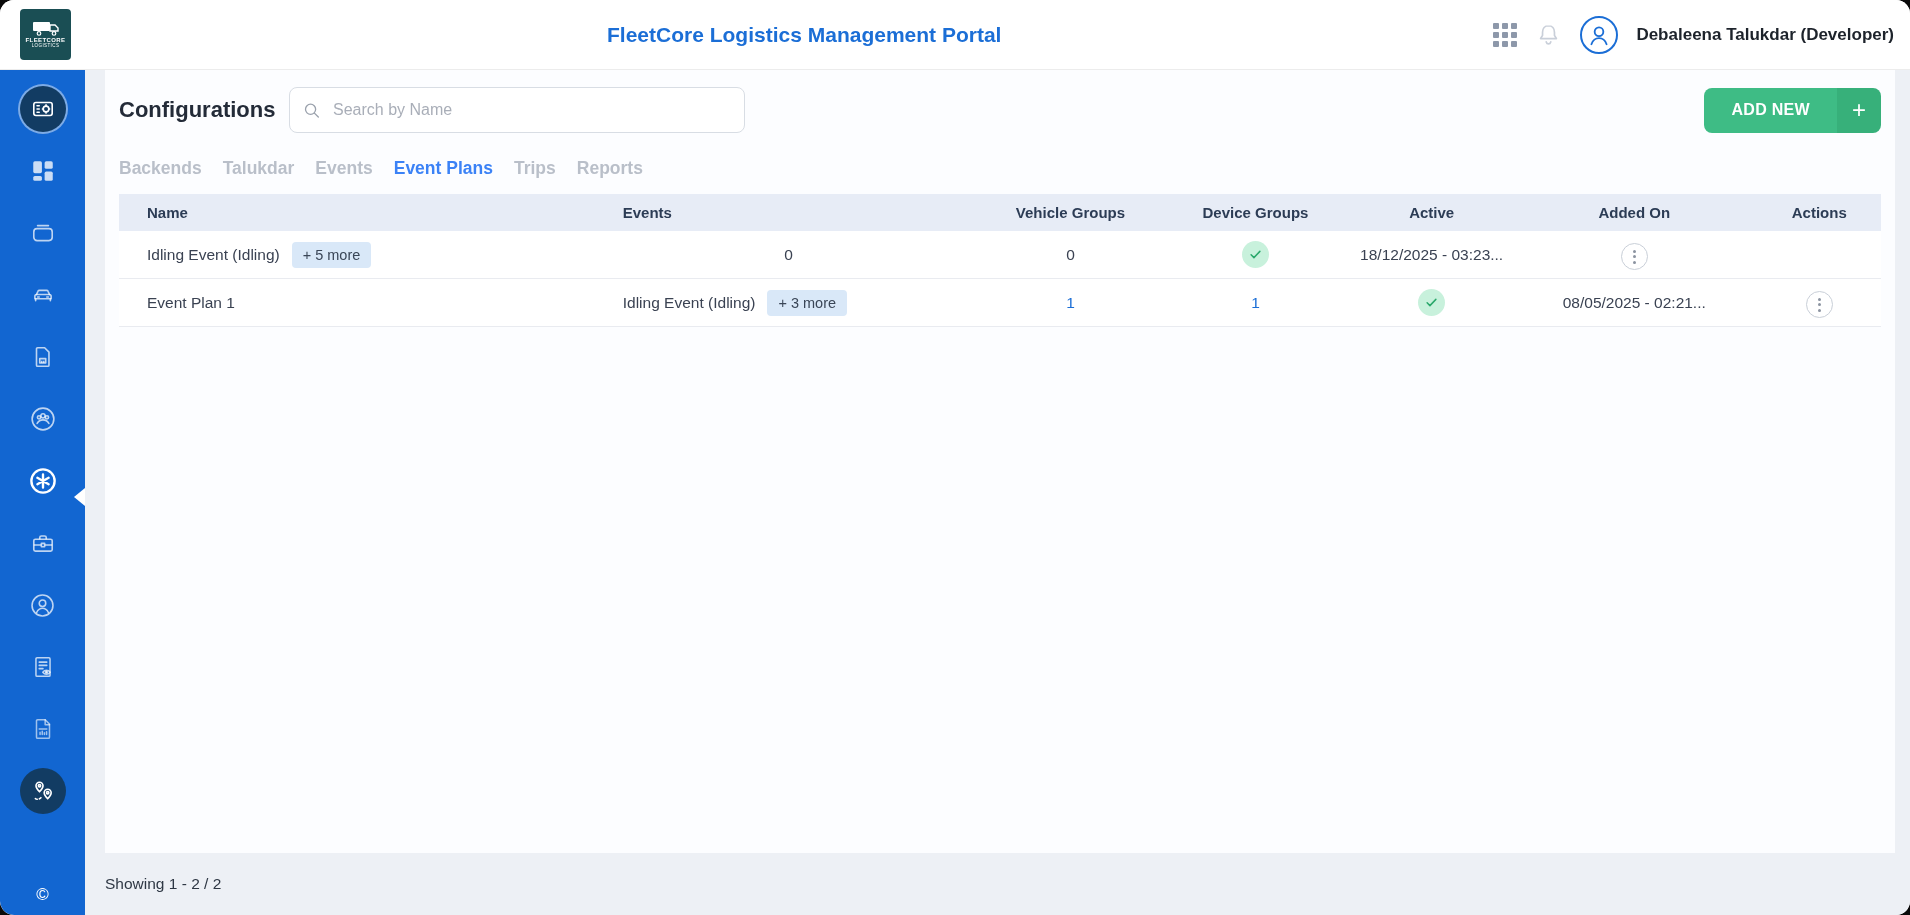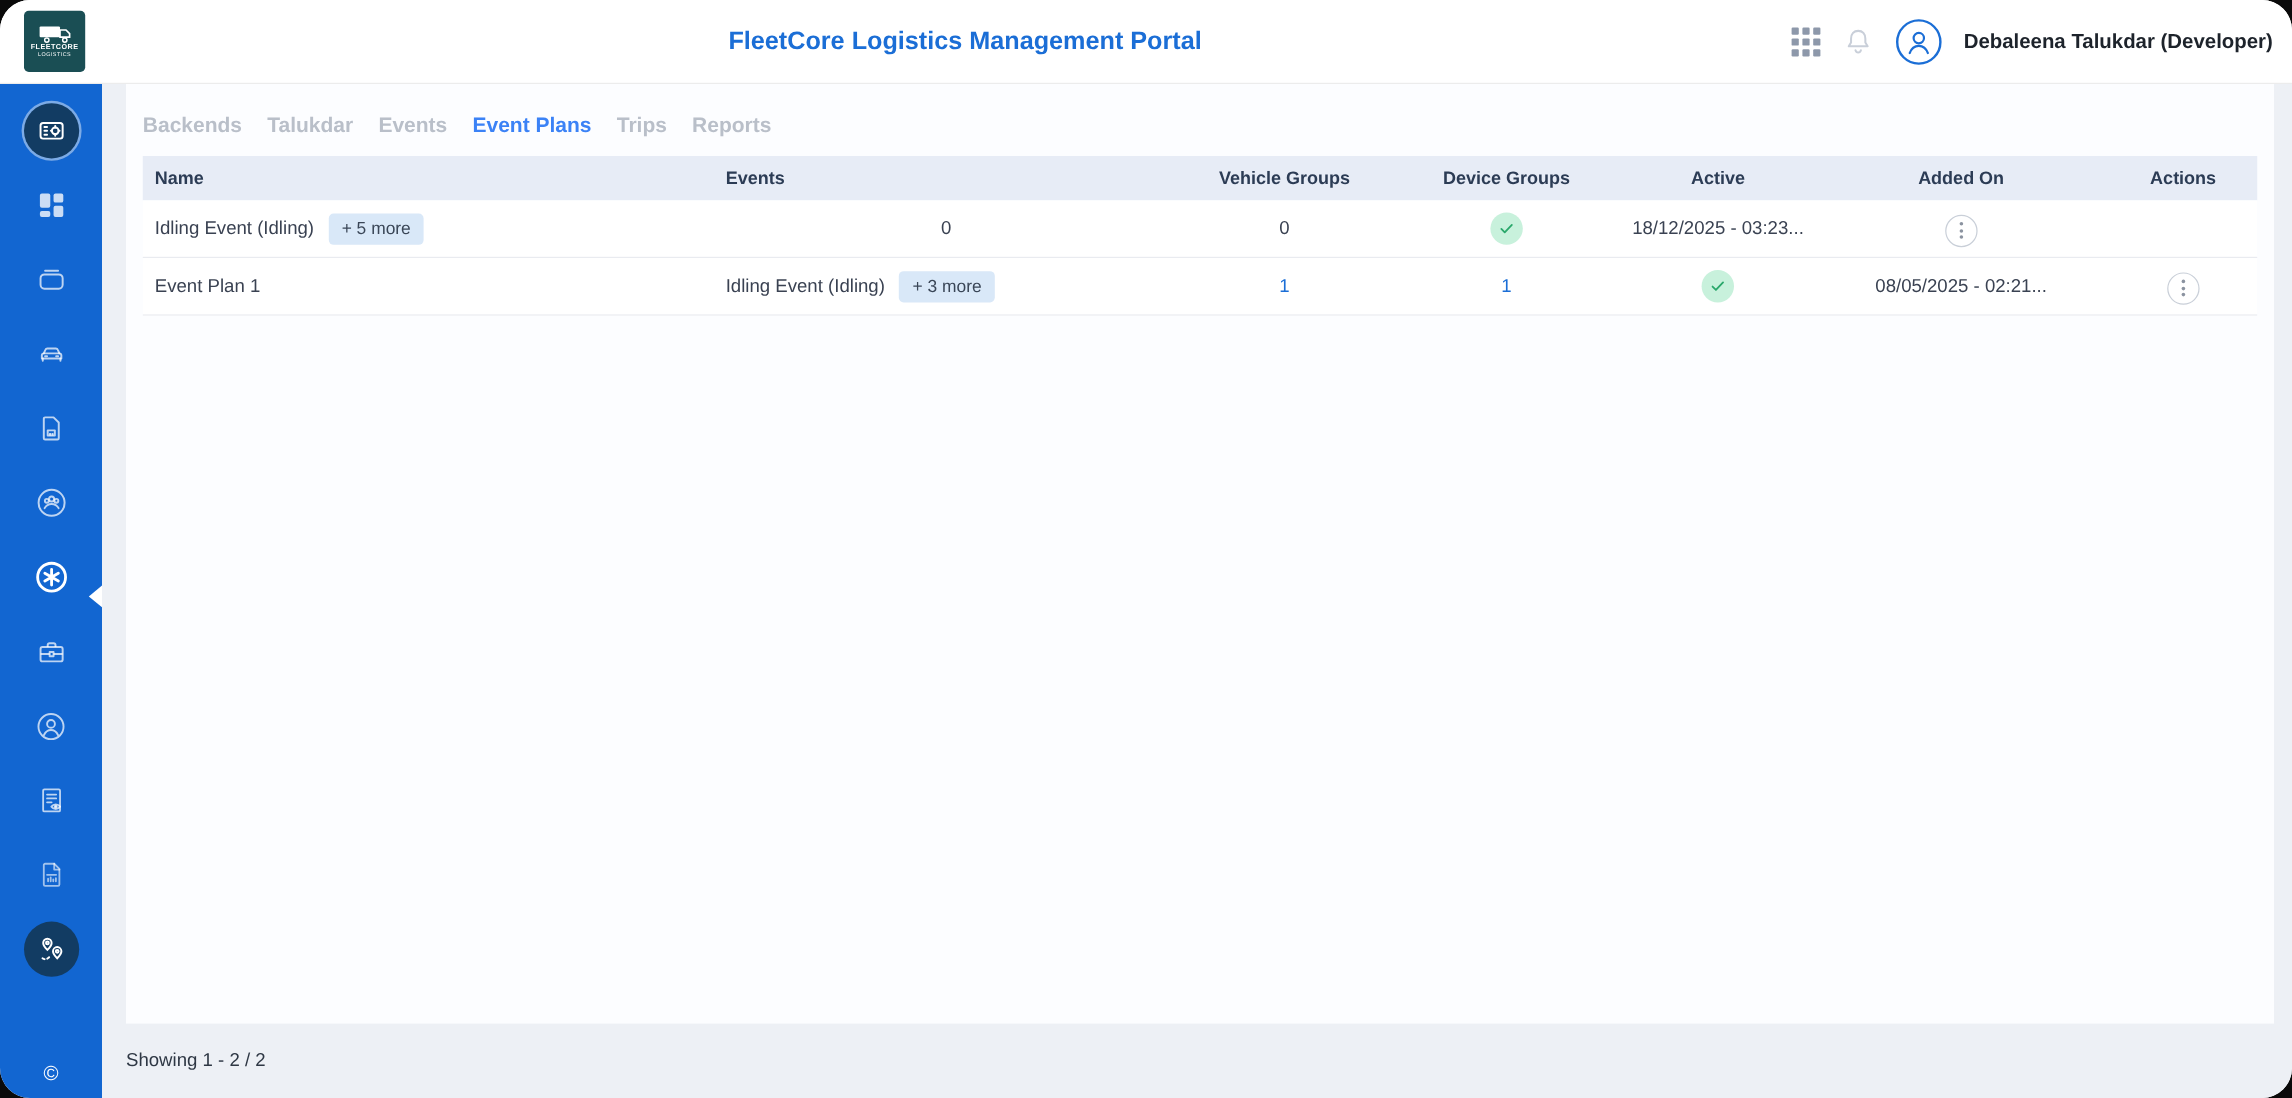--- a/index.html
+++ b/index.html
@@ -1,17 +1,17 @@
 <!DOCTYPE html>
 <html><head>
 <meta charset="utf-8">
 <style>
   html,body{margin:0;padding:0;background:#0a0a0a;font-family:"Liberation Sans",sans-serif;}
   *{box-sizing:border-box;}
-  .app{position:relative;width:1910px;height:915px;background:#fff;border-radius:25px;overflow:hidden;}
+  .app{position:relative;width:1910px;height:915px;background:#fff;border-radius:14px;overflow:hidden;}
 
   
   .topbar{position:absolute;left:0;top:0;right:0;height:70px;background:#fff;border-bottom:1px solid #ececec;display:flex;align-items:center;z-index:3;}
   .logo{margin-left:20px;width:51px;height:51px;background:#1a4e54;border-radius:4px;display:flex;flex-direction:column;align-items:center;justify-content:center;cursor:pointer;}
   .logo svg{display:block;}
   .logo-t1{color:#fff;font-size:6px;font-weight:700;letter-spacing:.4px;margin-top:1px;}
   .logo-t2{color:#fff;font-size:4.5px;letter-spacing:.4px;}
   .app-title{position:absolute;left:607px;top:50%;transform:translateY(-50%);color:#1b6ed6;font-size:21px;font-weight:700;white-space:nowrap;}
   .top-right{margin-left:auto;margin-right:16px;display:flex;align-items:center;gap:18px;}
   .apps-grid{display:grid;grid-template-columns:repeat(3,6px);grid-gap:3px;cursor:pointer;}
@@ -44,21 +44,21 @@
   .tabs{display:flex;gap:21px;margin-top:24px;font-size:17.5px;font-weight:600;color:#b9bfc9;}
   .tab{cursor:pointer;white-space:nowrap;}
   .tab.active{color:#3b82f6;font-weight:700;}
 
   
   .tbl{margin-top:15px;}
   .trow{display:grid;grid-template-columns:27% 22% 10% 11% 9% 14% 7%;align-items:center;}
   .thead{height:37px;background:#e7ecf6;font-weight:700;font-size:15px;color:#2c3c55;}
   .tdata{height:48px;background:#fff;border-bottom:1px solid #e9ebf0;font-size:15.5px;color:#3a4252;}
   .cell{padding:0 4px;text-align:center;}
-  .cell.left{text-align:left;padding-left:10px;}
+  .cell.left{text-align:left;padding-left:28px;}
   .events-cell{display:flex;align-items:center;gap:12px;}
   .badge{background:#d9e8f8;border-radius:4px;padding:5px 11px;font-size:14.5px;color:#3a4657;white-space:nowrap;cursor:pointer;}
   .grp-link{color:#1b6ed6;cursor:pointer;}
   .check-badge{display:inline-flex;width:27px;height:27px;border-radius:50%;background:#c8f1dc;align-items:center;justify-content:center;}
   .dots-btn{display:inline-flex;width:27px;height:27px;border-radius:50%;border:1.5px solid #c9cfd8;align-items:center;justify-content:center;flex-direction:column;gap:2.5px;cursor:pointer;background:#fff;}
   .dots-btn i{width:3px;height:3px;border-radius:50%;background:#8b93a0;}
 
   .footer{position:absolute;left:20px;bottom:0;height:62px;display:flex;align-items:center;font-size:15.5px;color:#2e3744;}
 </style>
 </head>
@@ -218,20 +218,34 @@
       </div>
     </div>
 
     <div class="side-copy">©</div>
     <div class="active-marker"></div>
   </div>
 
   <div class="content">
     <div class="card">
 
+      <div class="page-head">
+        <h1 class="page-title">Configurations</h1>
+        <div class="searchbox">
+          <svg width="21" height="21" viewBox="0 0 24 24" fill="none" stroke="#9aa1ac" stroke-width="1.6" stroke-linecap="round">
+            <circle cx="10.5" cy="10.5" r="6.2"></circle>
+            <path d="M15.2 15.2 20 20"></path>
+          </svg>
+          <input type="text" placeholder="Search by Name" style="">
+        </div>
+        <div class="add-btn">
+          <span class="add-btn-main">ADD NEW</span>
+          <span class="add-btn-plus">+</span>
+        </div>
+      </div>
 
       <div class="tabs">
         <span class="tab">Backends</span>
         <span class="tab">Talukdar</span>
         <span class="tab">Events</span>
         <span class="tab active">Event Plans</span>
         <span class="tab">Trips</span>
         <span class="tab">Reports</span>
       </div>
 

